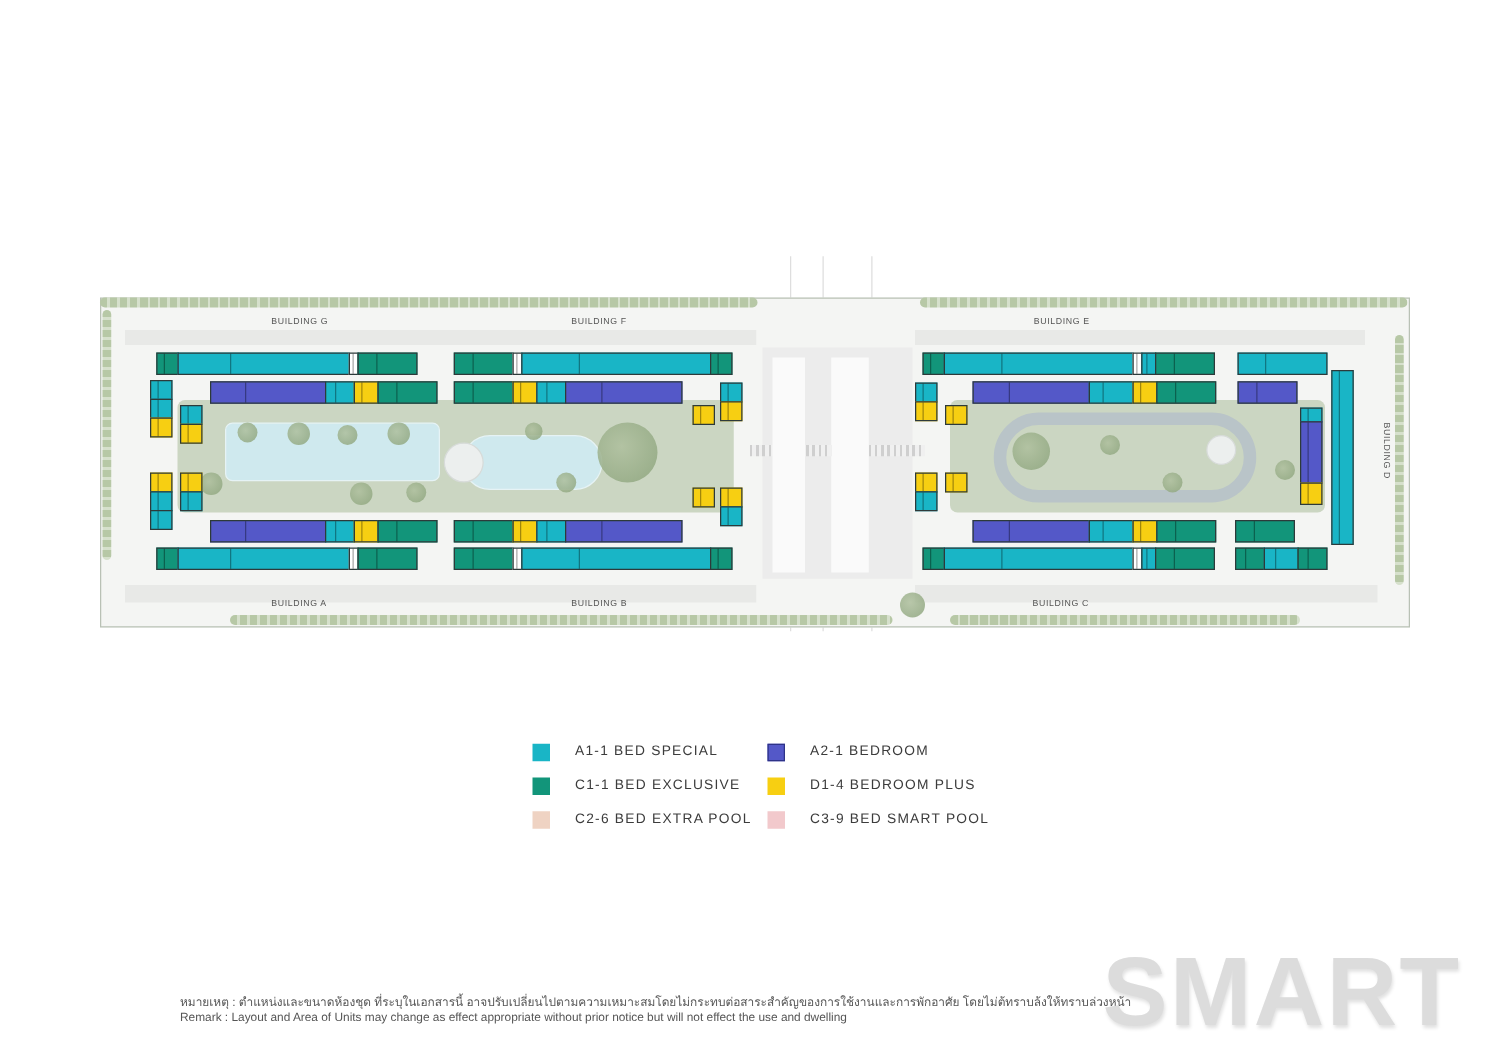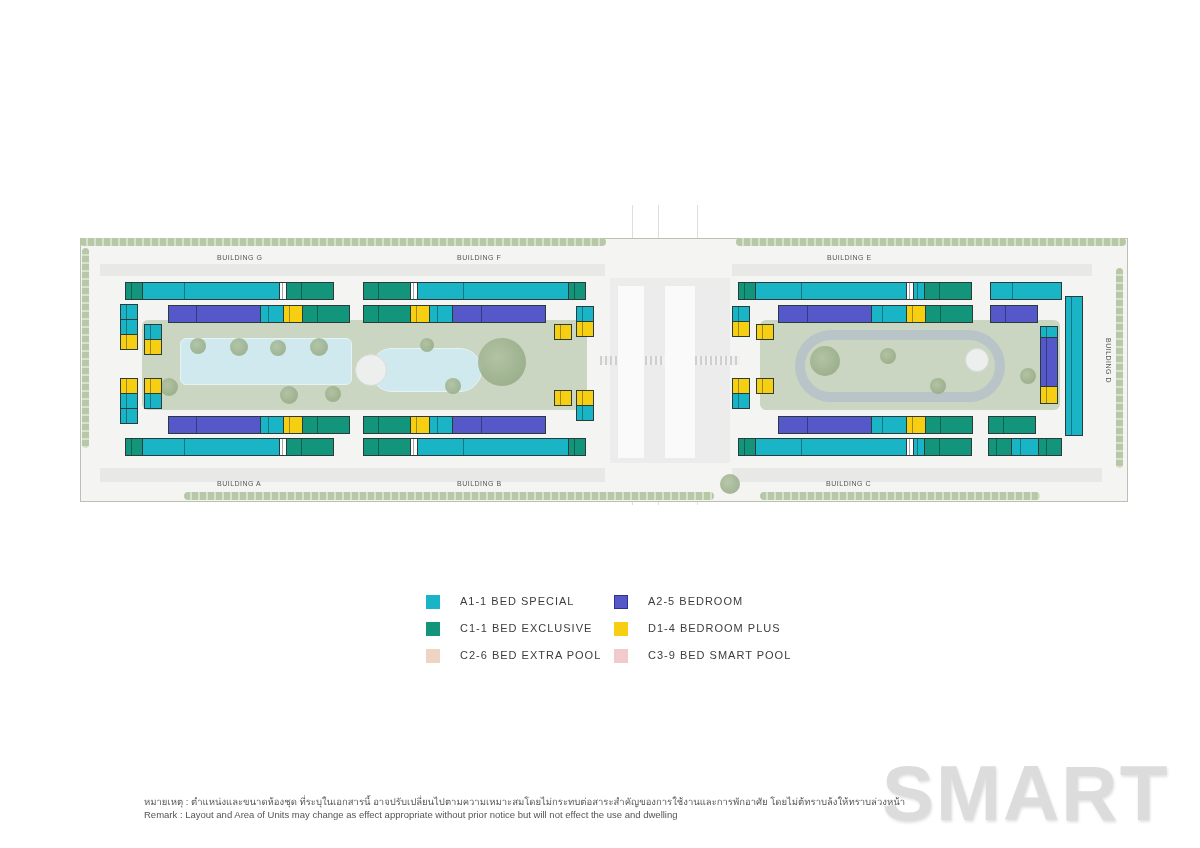--- a/index.html
+++ b/index.html
@@ -249,21 +249,21 @@
   <div class="bld-label vert" style="left:1032px;top:100px;">BUILDING D</div>
 </div>
 
 <div id="legend">
   <div class="legend-item" style="left:0;top:0;">
     <div class="swatch" style="background:#19b5c6;"></div>
     <span class="legend-label">A1-1 BED SPECIAL</span>
   </div>
   <div class="legend-item" style="left:188px;top:0;">
     <div class="swatch" style="background:#5458c8;border:1px solid #2e3388;"></div>
-    <span class="legend-label">A2-5 BEDROOM</span>
+    <span class="legend-label">A2-1 BEDROOM</span>
   </div>
   <div class="legend-item" style="left:0;top:27px;">
     <div class="swatch" style="background:#12957a;"></div>
     <span class="legend-label">C1-1 BED EXCLUSIVE</span>
   </div>
   <div class="legend-item" style="left:188px;top:27px;">
     <div class="swatch" style="background:#f7cf12;"></div>
     <span class="legend-label">D1-4 BEDROOM PLUS</span>
   </div>
   <div class="legend-item" style="left:0;top:54px;">

